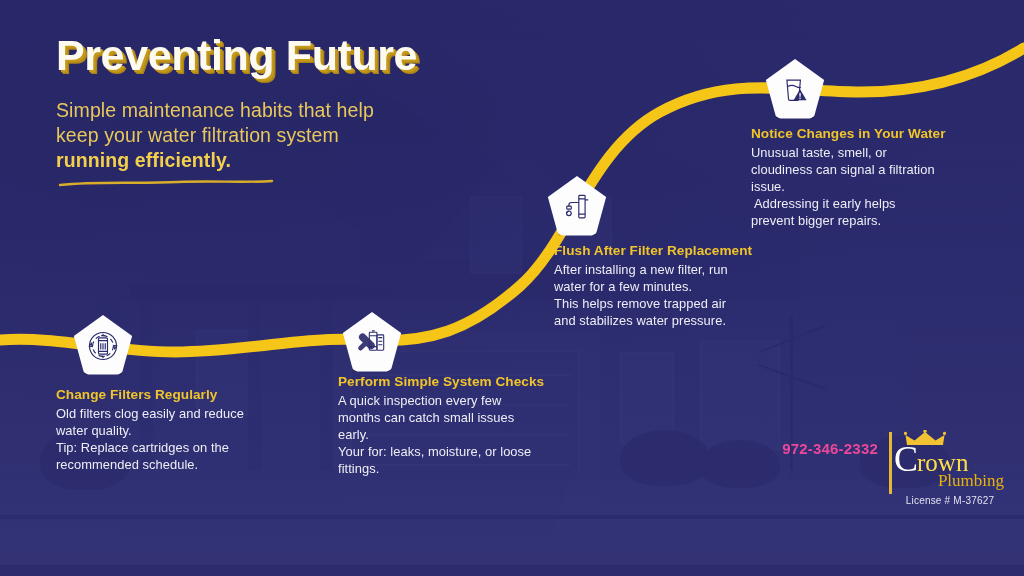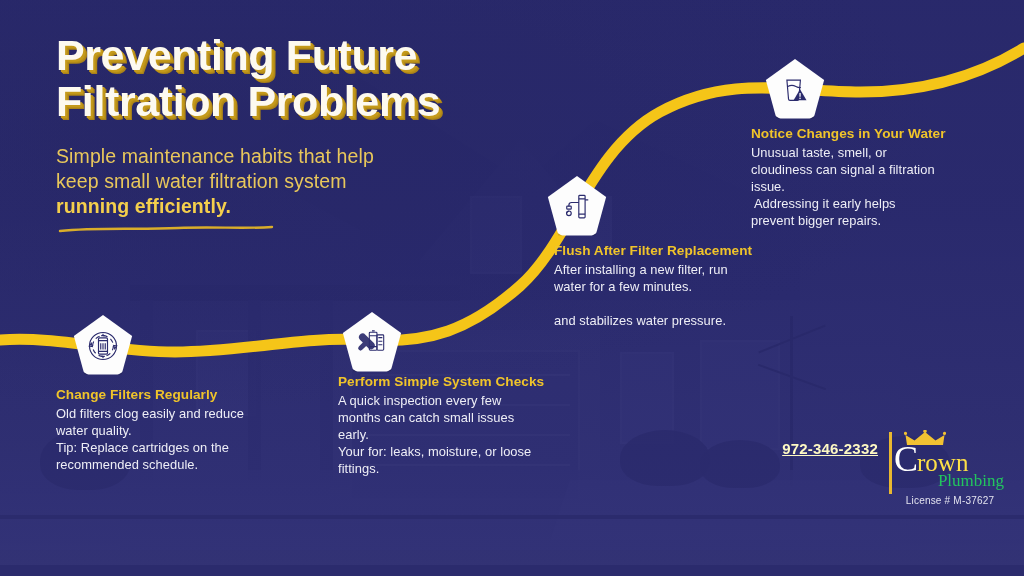--- a/index.html
+++ b/index.html
@@ -175,42 +175,42 @@
   }
   .step-body{
     margin-top:4px;
     font-size:12.9px; line-height:1.31; color:#eeeef6;
     letter-spacing:.05px;
   }
 
   
   .contact{
     position:absolute; right:146px; top:440px;
-    text-align:right; color:#fef9c3;text-decoration:underline;
+    text-align:right; color:#ec4899;
   }
   .phone{ font-size:15px; font-weight:bold; letter-spacing:.2px; }
   .site{ font-size:15.5px; font-weight:bold; letter-spacing:.2px; margin-top:3px; }
   .divider{
     position:absolute; right:132px; top:432px;
     width:3px; height:62px; background:#e9b830;
   }
   .logo{ position:absolute; right:18px; top:430px; width:112px; text-align:left; }
   .crown-glyph{ position:relative; height:16px; margin-left:10px; }
   .logo-row{ display:flex; align-items:baseline; margin-top:-3px; }
   .logo-c{
     font-family:"Liberation Serif", serif;
     font-size:36px; color:#ffffff; line-height:.9;
   }
   .logo-rown{
     font-family:"Liberation Serif", serif;
     font-size:25px; color:#fde047; line-height:1; margin-left:-1px;
   }
   .logo-plumbing{
     font-family:"Liberation Serif", serif;
-    font-size:17px; color:#22c55e; text-align:right;
+    font-size:17px; color:#eab308; text-align:right;
     margin-top:-4px; padding-right:2px;
   }
   .logo-license{
     font-size:10px; color:#e3e3ef; margin-top:4px; text-align:center;
     letter-spacing:.2px;
   }
 
   
   .footer{
     position:absolute; left:0; right:0; bottom:11px; height:46px;
@@ -265,25 +265,24 @@
 
   <svg class="wave" width="1024" height="576" viewBox="0 0 1024 576">
     <path d="M0,340 C60,336 110,352 175,352 C245,352 300,336 365,340
              C430,344 470,330 520,286 C570,242 590,150 660,112
              C730,74 790,92 860,92 C930,92 985,72 1024,48" fill="none" stroke="#f5c518" stroke-width="11" stroke-linecap="round"></path>
   </svg>
 
   <div class="header">
     <h1 class="title">
       <span>Preventing Future</span>
-      <span class="l2">Filtration Problems</span>
     </h1>
     <div class="subtitle">
       <span>Simple maintenance habits that help</span><br>
-      <span>keep small water filtration system</span><br>
+      <span>keep your water filtration system</span><br>
       <span class="strong">running efficiently.</span>
     </div>
     <svg class="underline-stroke" width="216" height="8" viewBox="0 0 216 8">
       <path d="M2,6 C40,2 80,5 120,3 C156,1.5 186,4 214,2" fill="none" stroke="#d9ad2a" stroke-width="2.4" stroke-linecap="round"></path>
     </svg>
   </div>
 
   <div class="step">
     <div class="badge" style="left:72px; top:315px;">
       <svg width="36" height="36" viewBox="0 0 40 40">
@@ -346,21 +345,21 @@
           <circle cx="11" cy="27" r="2.6"></circle>
           <path d="M11 24.4c0 0-2.6 1.2-2.6 2.6"></path>
         </g>
       </svg>
     </div>
     <div class="step-text" style="left:554px; top:243px; width:262px;">
       <div class="step-title">Flush After Filter Replacement</div>
       <div class="step-body">
         <span>After installing a new filter, run</span><br>
         <span>water for a few minutes.</span><br>
-        <br>
+        <span>This helps remove trapped air</span><br>
         <span>and stabilizes water pressure.</span>
       </div>
     </div>
   </div>
 
   <div class="step">
     <div class="badge" style="left:764px; top:59px;">
       <svg width="36" height="36" viewBox="0 0 40 40">
         <g fill="none" stroke="#2b2b6d" stroke-width="1.3">
           <path d="M11 9h15l-1.8 21a1.6 1.6 0 0 1-1.6 1.5H14.4a1.6 1.6 0 0 1-1.6-1.5z"></path>

